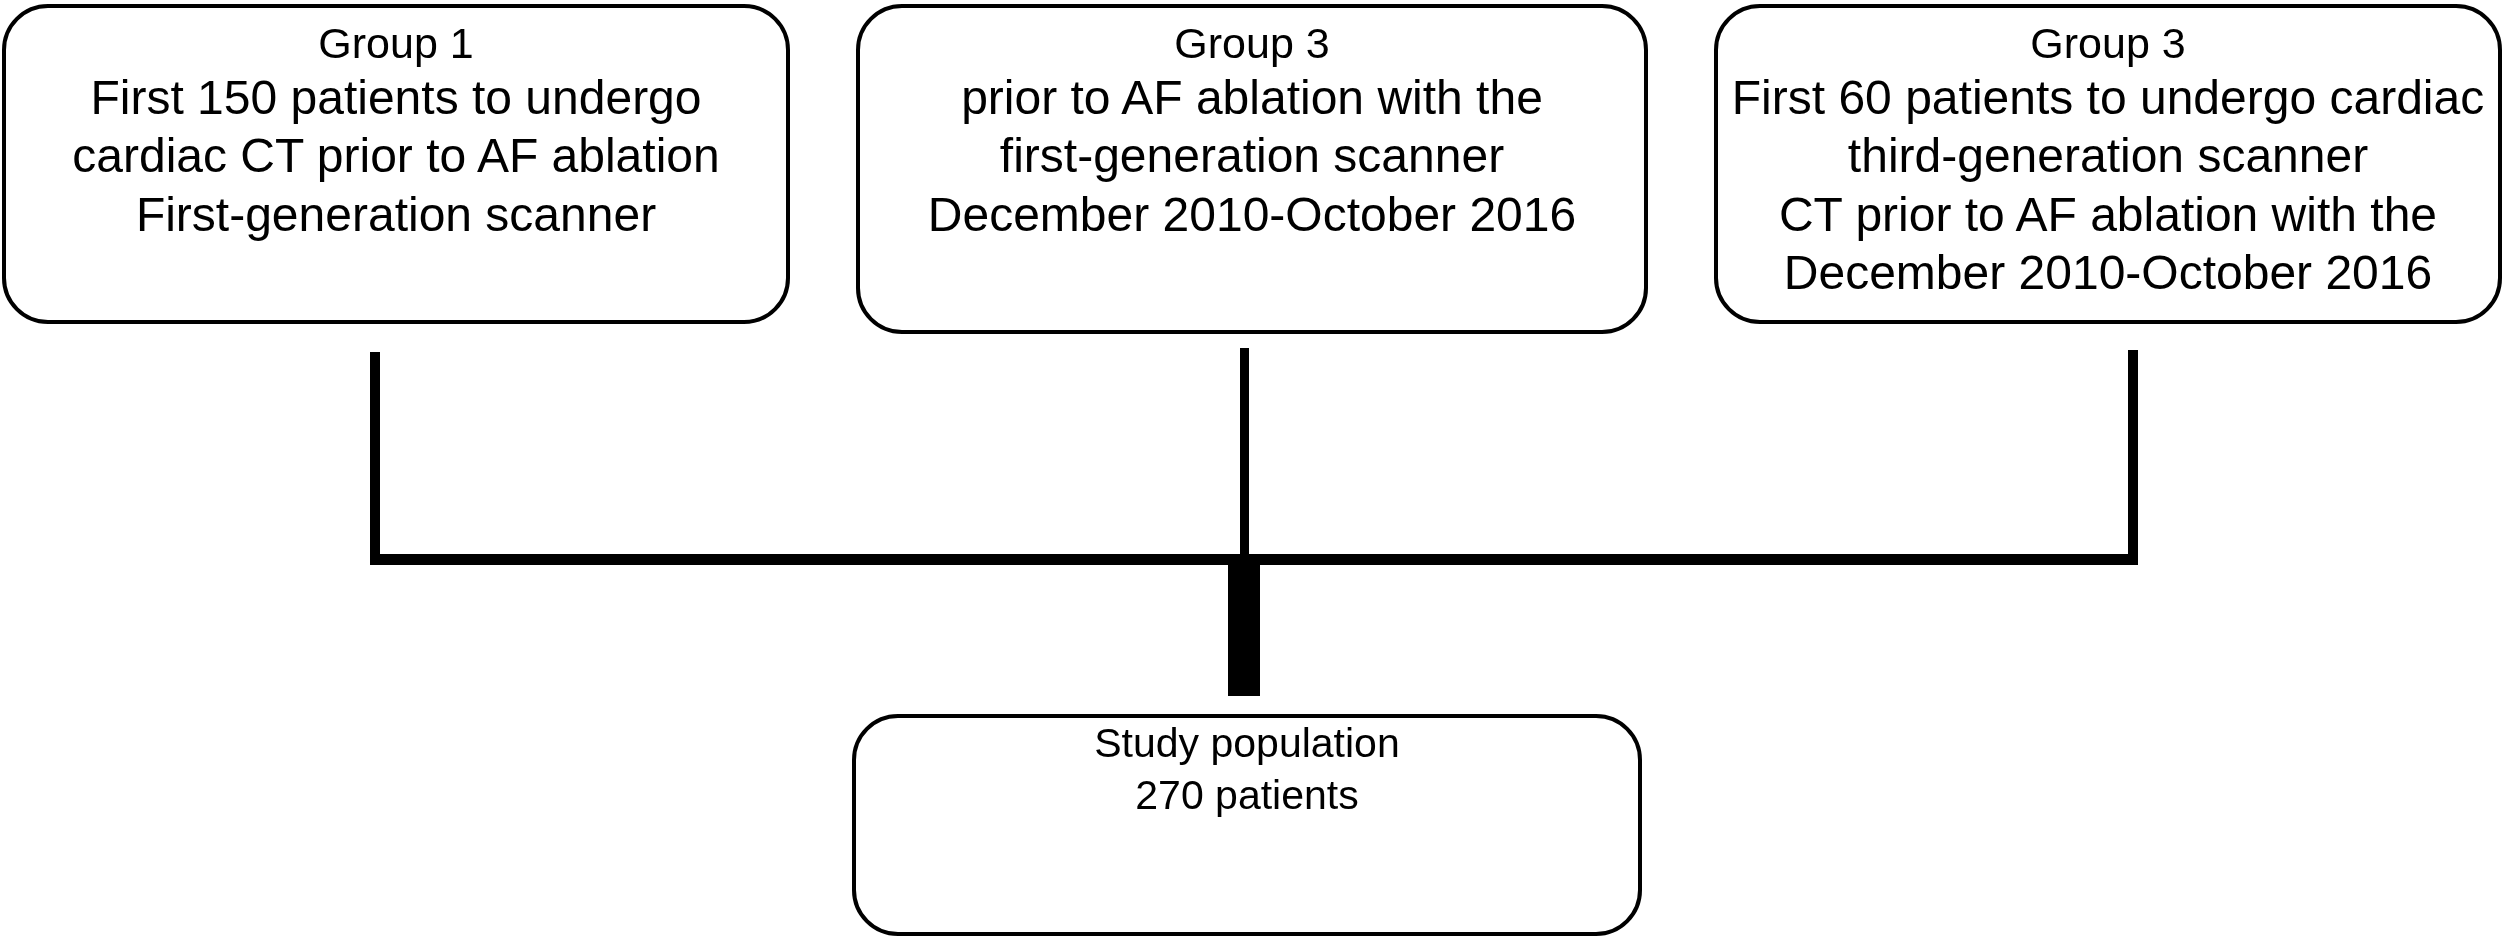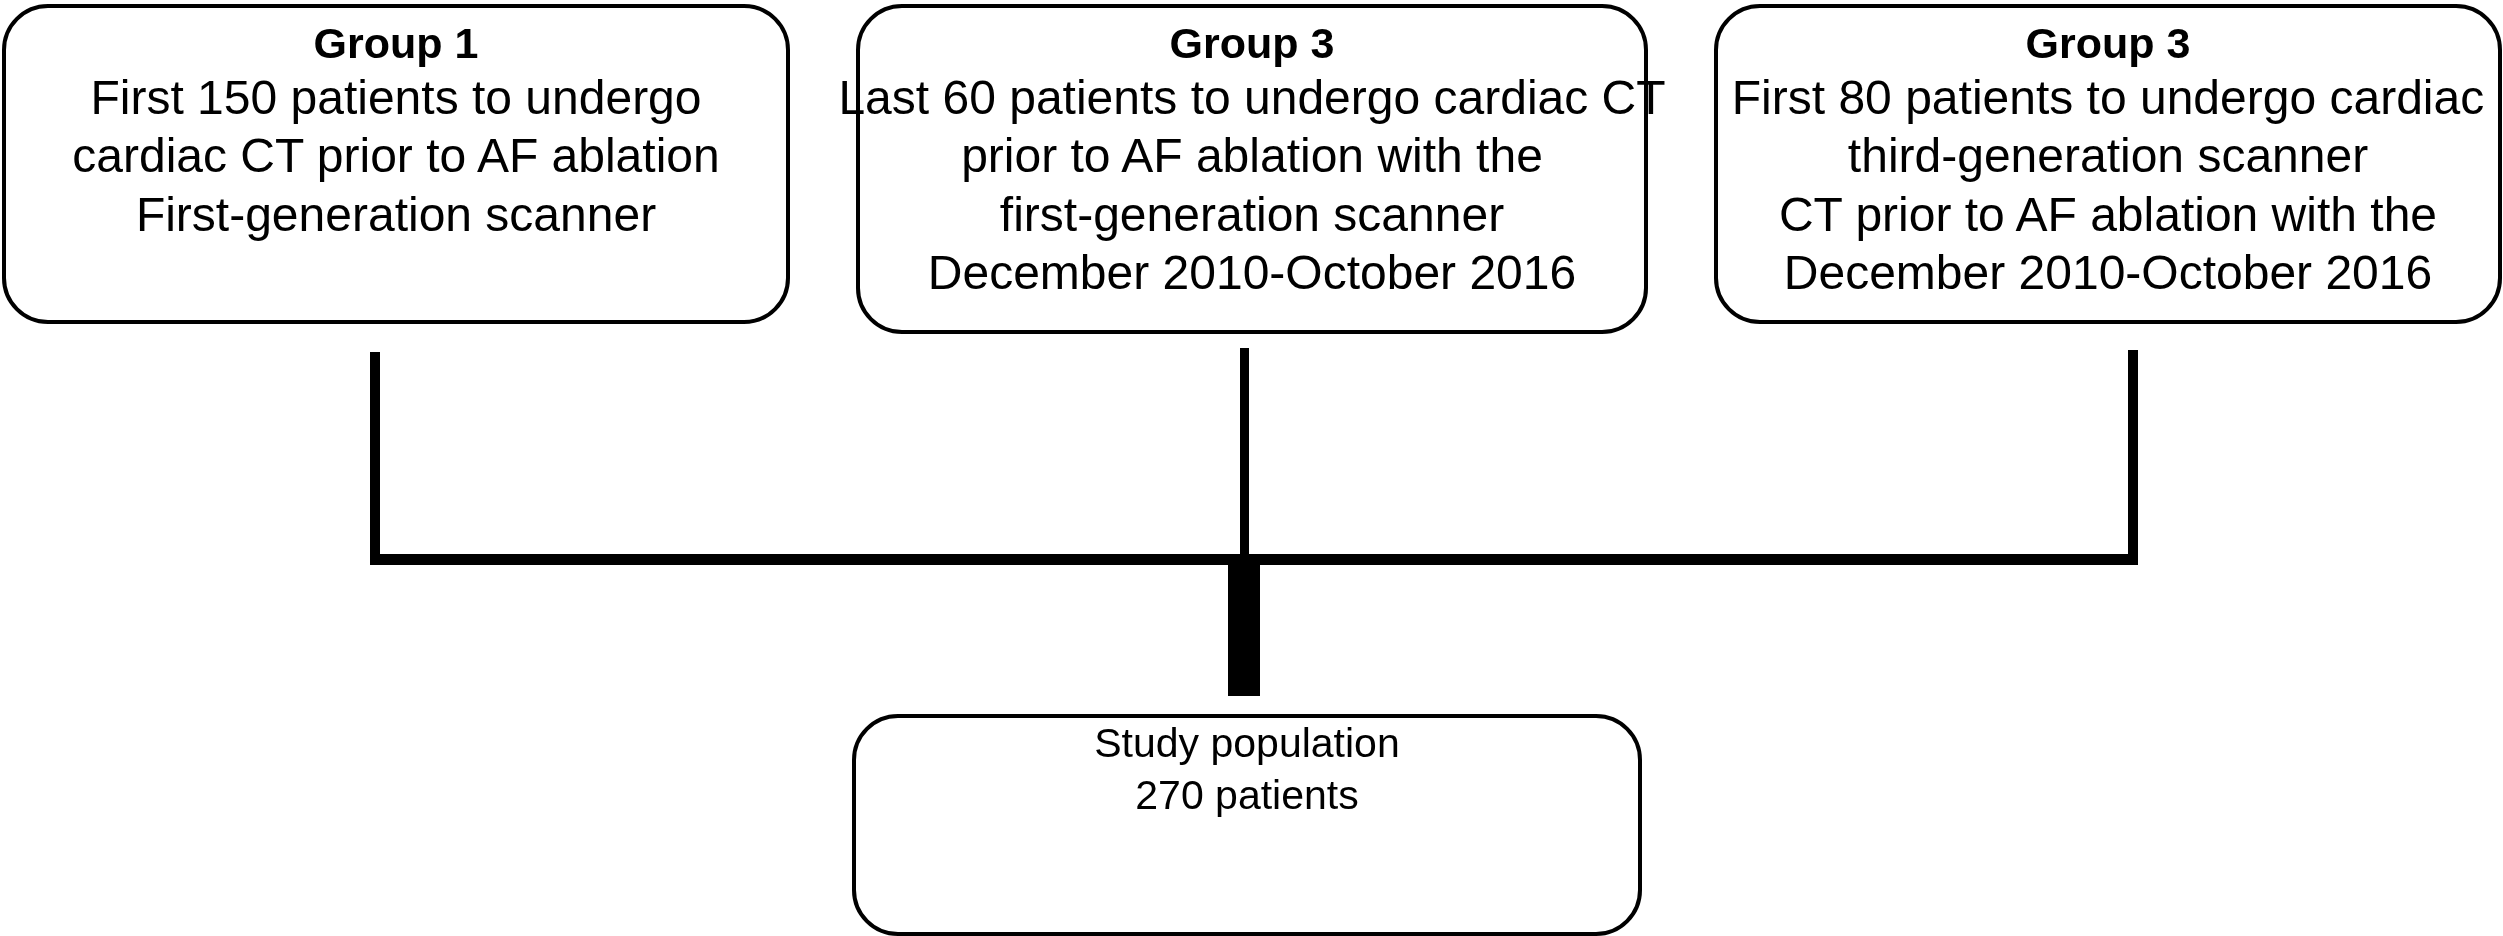--- a/index.html
+++ b/index.html
@@ -29,21 +29,20 @@
     display: flex;
     flex-direction: column;
     align-items: center;
     justify-content: flex-start;
     text-align: center;
   }
   .node .title {
     font-size: 43px;
     line-height: 1.18;
     white-space: nowrap;
-    font-weight: bold;
   }
   .node .body-line {
     font-size: 48px;
     line-height: 1.22;
     white-space: nowrap;
   }
 
   
   #node-group-1 {
     left: 2px;  top: 4px;  width: 788px;  height: 320px;
@@ -82,29 +81,28 @@
 
   <div class="node" id="node-group-1">
     <div class="title">Group 1</div>
     <div class="body-line">First 150 patients to undergo</div>
     <div class="body-line">cardiac CT prior to AF ablation</div>
     <div class="body-line">First-generation scanner</div>
   </div>
 
   <div class="node" id="node-group-2">
     <div class="title">Group 3</div>
-    <div class="body-line">Last 60 patients to undergo cardiac CT</div>
     <div class="body-line">prior to AF ablation with the</div>
     <div class="body-line">first-generation scanner</div>
     <div class="body-line">December 2010-October 2016</div>
   </div>
 
   <div class="node" id="node-group-3">
     <div class="title">Group 3</div>
-    <div class="body-line">First 80 patients to undergo cardiac</div>
+    <div class="body-line">First 60 patients to undergo cardiac</div>
     <div class="body-line">third-generation scanner</div>
     <div class="body-line">CT prior to AF ablation with the</div>
     <div class="body-line">December 2010-October 2016</div>
   </div>
 
   <div class="conn" id="conn-left-stem"></div>
   <div class="conn" id="conn-center-stem"></div>
   <div class="conn" id="conn-right-stem"></div>
   <div class="conn" id="conn-busbar"></div>
   <div class="conn" id="conn-down-stem"></div>

